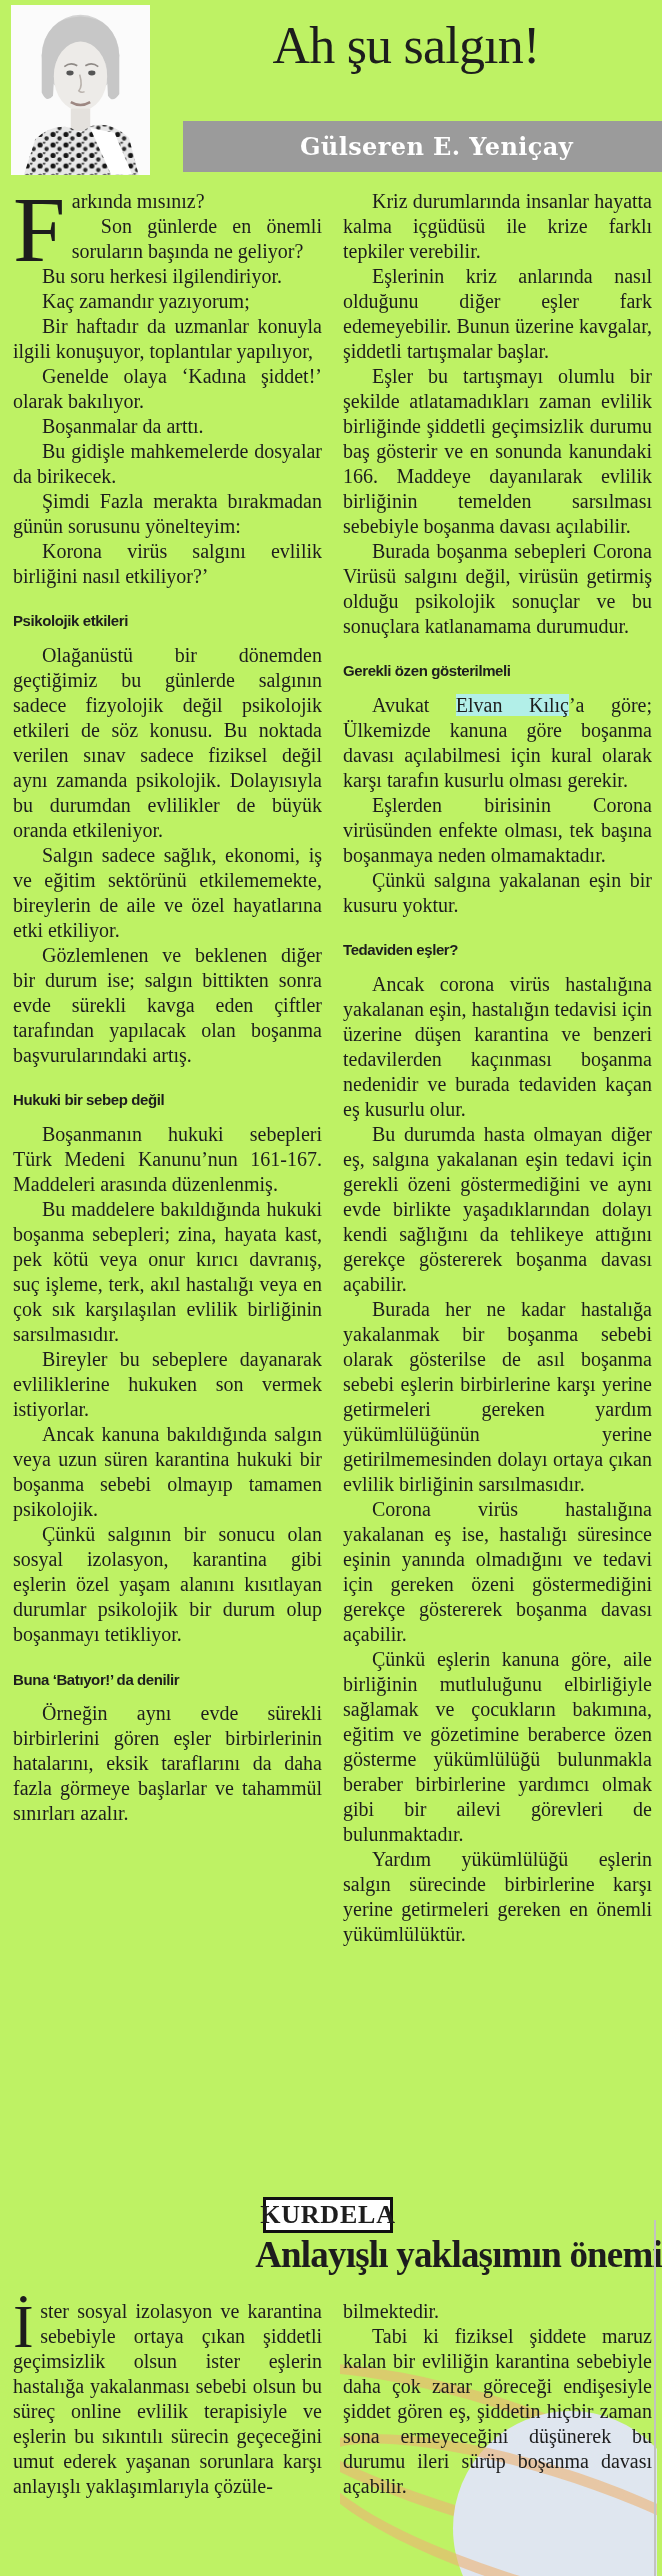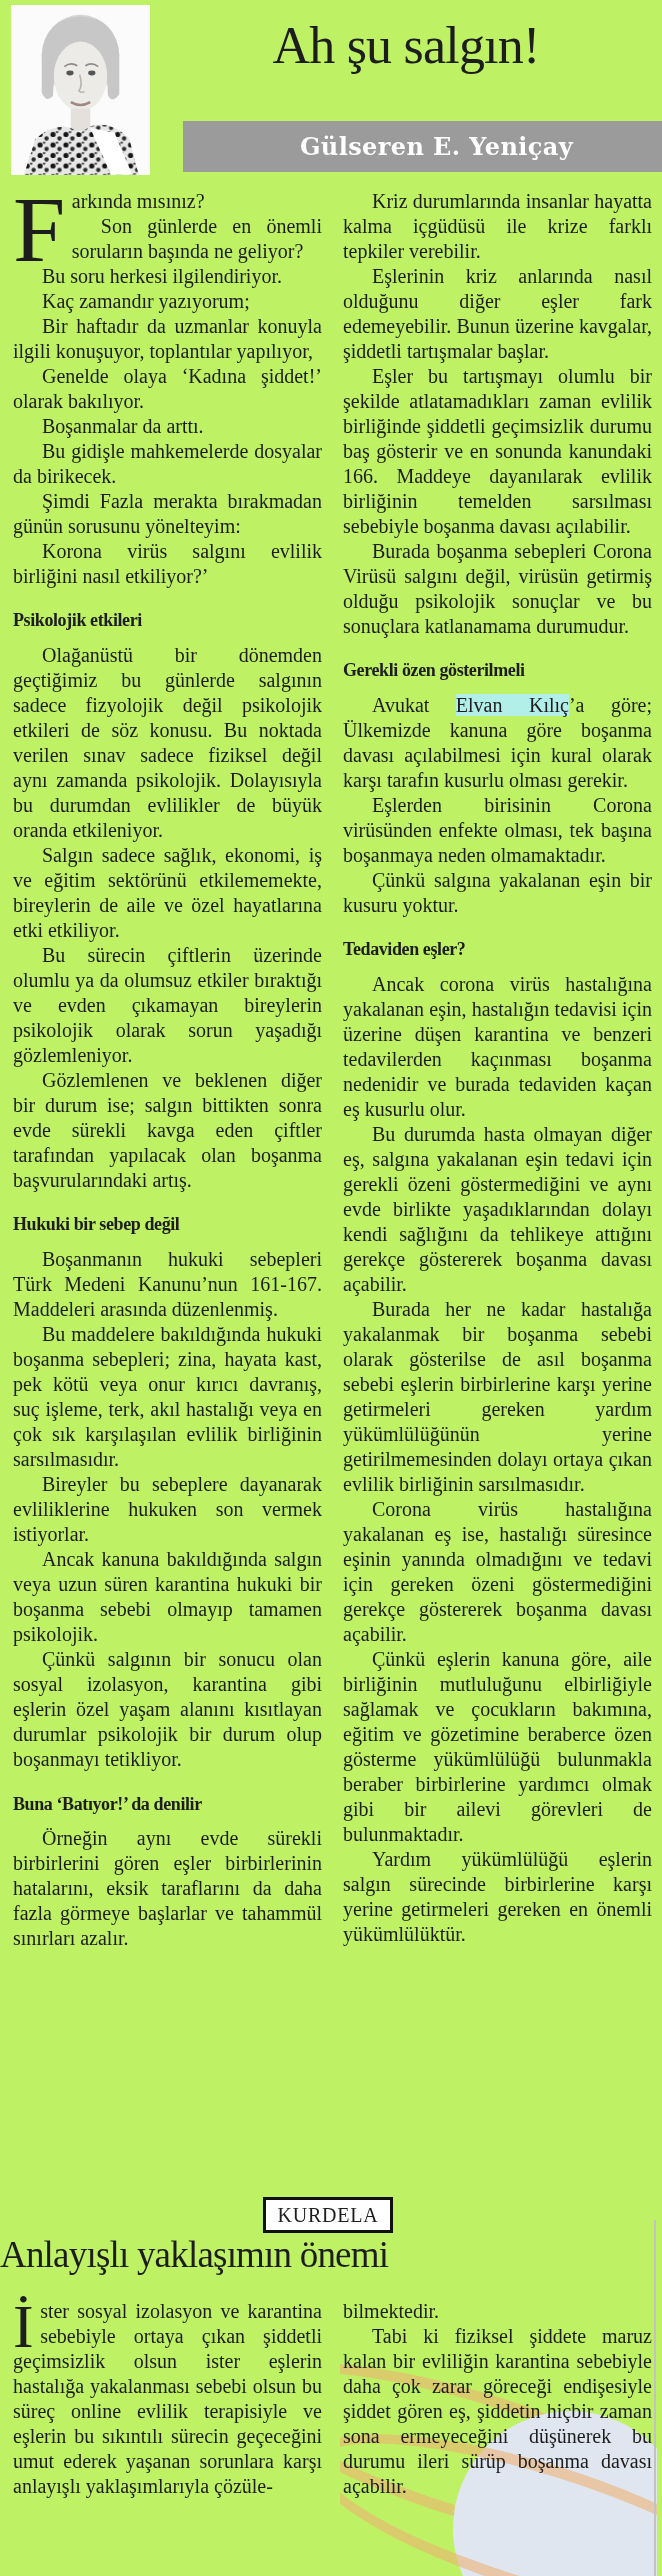--- a/index.html
+++ b/index.html
@@ -17,29 +17,29 @@
               display:flex;align-items:center;justify-content:center;z-index:1;margin-left:32px;}
   .byline-bar span{font-family:"DejaVu Serif", serif;font-weight:700;font-size:24px;color:#fff;letter-spacing:0.4px;}
   
   .cols{position:absolute;left:13px;top:189px;width:640px;z-index:2;}
   .col{position:absolute;top:0;width:309px;}
   #col1{left:0;} #col2{left:330px;}
   .col p{margin:0;font-size:20px;line-height:25px;text-align:justify;text-indent:29px;}
   .col p.nodent{text-indent:0;}
   .dropcap{float:left;font-size:94px;line-height:70px;padding:4.9px 6.5px 0 0;}
   .dropcap-i{font-size:62px;line-height:45px;padding:4.9px 6.5px 0 0;}
-  .subhead{margin:19.4px 0 9.7px;font-family:Liberation Serif, serif;font-weight:700;
-           font-size:18px;line-height:25px;letter-spacing:-0.4px;}
+  .subhead{margin:19.4px 0 9.7px;font-family:Liberation Sans, sans-serif;font-weight:700;
+           font-size:15px;line-height:25px;letter-spacing:-0.4px;}
   .hl{background:var(--hl);}
   
   .kicker-box{position:absolute;left:263px;top:2197px;width:130px;height:36px;border:3.2px solid #111;
               box-sizing:border-box;background:#fff;display:flex;align-items:center;justify-content:center;z-index:4;}
-  .kicker-box span{font-size:20px;letter-spacing:0.8px;}
-  .bottom-title{position:absolute;left:0;top:2233px;width:662px;margin:0;text-align:left;
-                font-size:37px;font-weight:400;letter-spacing:-0.8px;z-index:4;}
+  .kicker-box span{font-size:26px;letter-spacing:0.8px;font-weight:bold;}
+  .bottom-title{position:absolute;left:0;top:2233px;width:662px;margin:0;text-align:right;
+                font-size:37px;font-weight:700;letter-spacing:-0.8px;z-index:4;}
   .bottom-cols{position:absolute;left:13px;top:2299px;width:640px;z-index:3;}
   #bcol1{left:0;} #bcol2{left:330px;}
   
   .watermark{position:absolute;left:340px;top:2364px;width:317px;height:212px;overflow:hidden;z-index:1;}
   .wm-sphere{position:absolute;left:113px;top:47px;width:235px;height:235px;border-radius:50%;background:var(--wm-sphere);}
   .wm-ring{position:absolute;border:11.3px solid var(--wm-ring);border-radius:50%;opacity:.6;}
   .wm-ring1{width:453px;height:105px;left:-105px;top:27.5px;transform:rotate(17deg);}
   .wm-ring2{width:453px;height:105px;left:-40px;top:99px;transform:rotate(17deg);}
   .right-rule{position:absolute;left:654px;top:2220px;width:1.6px;height:356px;background:var(--rule);z-index:5;}
 </style>
@@ -88,21 +88,20 @@
         <p>Kaç zamandır yazıyorum;</p>
         <p>Bir haftadır da uzmanlar konuyla ilgili konuşuyor, toplantılar yapılıyor,</p>
         <p>Genelde olaya ‘Kadına şiddet!’ olarak bakılıyor.</p>
         <p>Boşanmalar da arttı.</p>
         <p>Bu gidişle mahkemelerde dosyalar da birikecek.</p>
         <p>Şimdi Fazla merakta bırakmadan günün sorusunu yönelteyim:</p>
         <p>Korona virüs salgını evlilik birliğini nasıl etkiliyor?’</p>
         <h3 class="subhead">Psikolojik etkileri</h3>
         <p>Olağanüstü bir dönemden geçtiğimiz bu günlerde salgının sadece fizyolojik değil psikolojik etkileri de söz konusu. Bu noktada verilen sınav sadece fiziksel değil aynı zamanda psikolojik. Dolayısıyla bu durumdan evlilikler de büyük oranda etkileniyor.</p>
         <p>Salgın sadece sağlık, ekonomi, iş ve eğitim sektörünü etkilememekte, bireylerin de aile ve özel hayatlarına etki etkiliyor.</p>
-        <p>Bu sürecin çiftlerin üzerinde olumlu ya da olumsuz etkiler bıraktığı ve evden çıkamayan bireylerin psikolojik olarak sorun yaşadığı gözlemleniyor.</p>
         <p>Gözlemlenen ve beklenen diğer bir durum ise; salgın bittikten sonra evde sürekli kavga eden çiftler tarafından yapılacak olan boşanma başvurularındaki artış.</p>
         <h3 class="subhead">Hukuki bir sebep değil</h3>
         <p>Boşanmanın hukuki sebepleri Türk Medeni Kanunu’nun 161-167. Maddeleri arasında düzenlenmiş.</p>
         <p>Bu maddelere bakıldığında hukuki boşanma sebepleri; zina, hayata kast, pek kötü veya onur kırıcı davranış, suç işleme, terk, akıl hastalığı veya en çok sık karşılaşılan evlilik birliğinin sarsılmasıdır.</p>
         <p>Bireyler bu sebeplere dayanarak evliliklerine hukuken son vermek istiyorlar.</p>
         <p>Ancak kanuna bakıldığında salgın veya uzun süren karantina hukuki bir boşanma sebebi olmayıp tamamen psikolojik.</p>
         <p>Çünkü salgının bir sonucu olan sosyal izolasyon, karantina gibi eşlerin özel yaşam alanını kısıtlayan durumlar psikolojik bir durum olup boşanmayı tetikliyor.</p>
         <h3 class="subhead">Buna ‘Batıyor!’ da denilir</h3>
         <p>Örneğin aynı evde sürekli birbirlerini gören eşler birbirlerinin hatalarını, eksik taraflarını da daha fazla görmeye başlarlar ve tahammül sınırları azalır.</p>
       </div>

